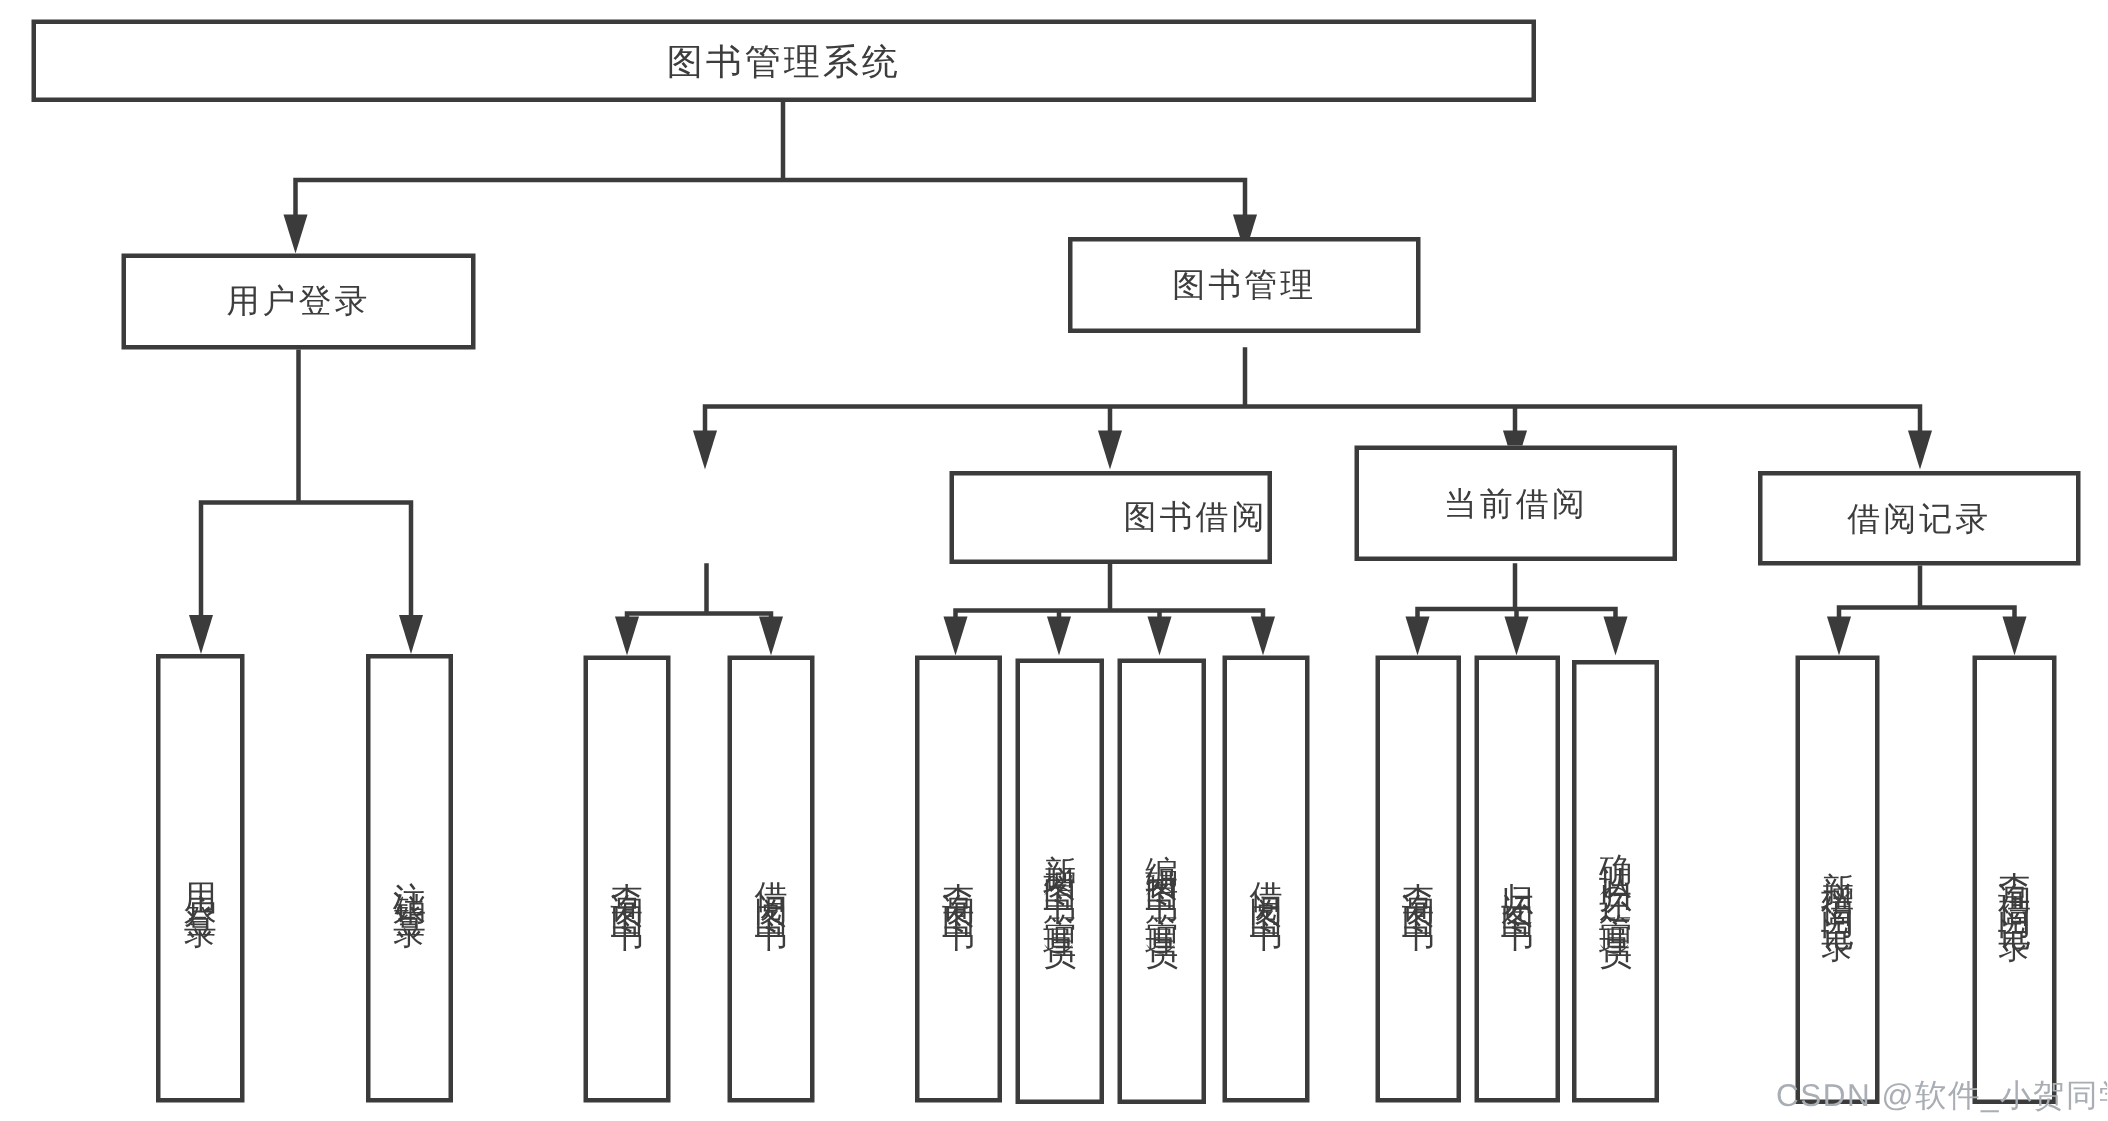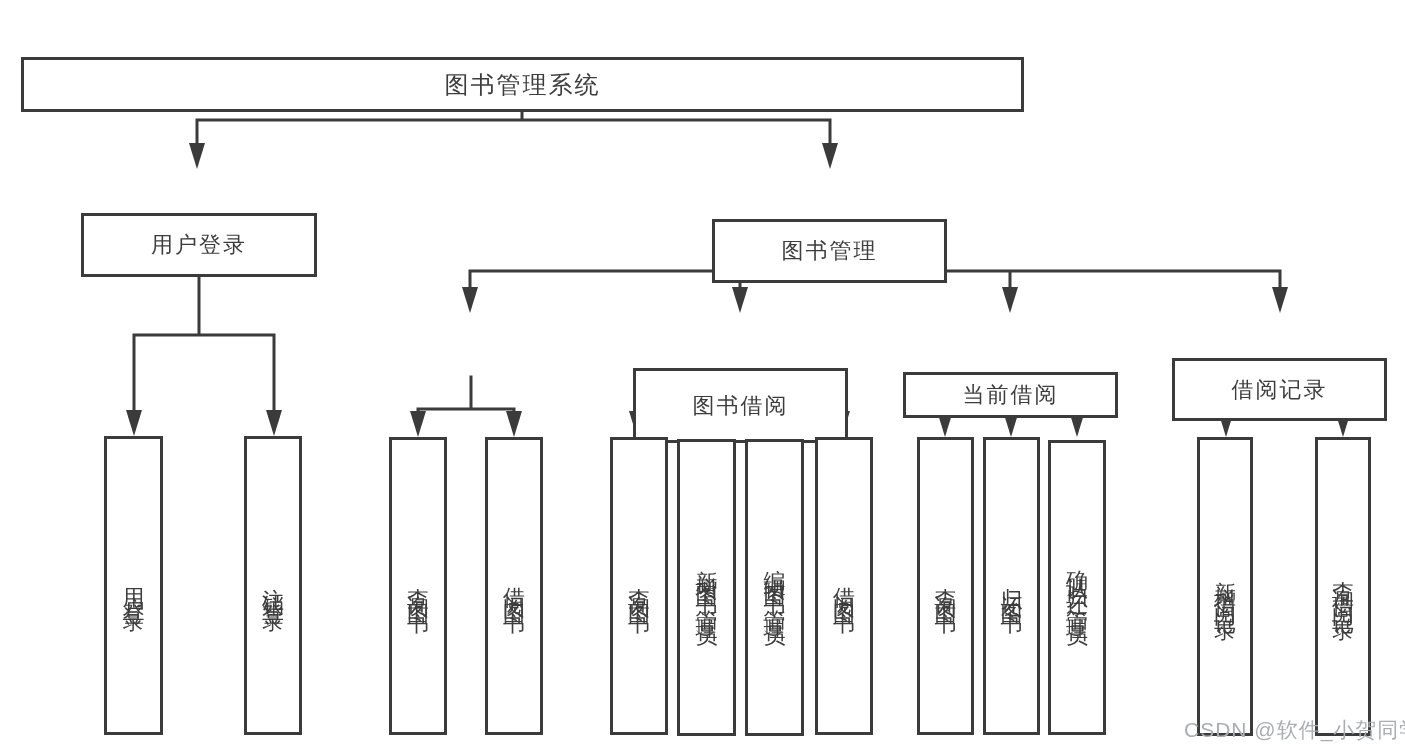--- a/index.html
+++ b/index.html
@@ -17,21 +17,20 @@
   .node{
     position:absolute;
     box-sizing:border-box;
     border:3px solid #3b3b3b;
     background:#ffffff;
     display:flex;align-items:center;justify-content:center;
     z-index:2;
     font-size:22px;
     letter-spacing:2px;
     white-space:nowrap;
-    margin-top:44px;
   }
   .node.title{font-size:24px;}
   .leaf{
     position:absolute;
     box-sizing:border-box;
     border:3px solid #3b3b3b;
     background:#ffffff;
     display:flex;align-items:center;justify-content:center;
     z-index:2;
     font-size:22px;
@@ -100,28 +99,28 @@
     </g>
   </svg>
 
   <div class="node title" style="left:21px;top:13px;width:1003px;height:55px;">
     <span>图书管理系统</span>
   </div>
 
   <div class="node" style="left:81px;top:169px;width:236px;height:64px;">
     <span>用户登录</span>
   </div>
-  <div class="node" style="left:712px;top:175px;width:235px;height:64px;">
+  <div class="node" style="left:712px;top:158px;width:235px;height:64px;">
     <span>图书管理</span>
   </div>
 
-  <div class="node" style="left:633px;top:324px;width:215px;height:75px;">
+  <div class="node" style="left:633px;top:314px;width:215px;height:62px;justify-content:flex-end;">
     <span>图书借阅</span>
   </div>
-  <div class="node" style="left:903px;top:328px;width:215px;height:46px;">
+  <div class="node" style="left:903px;top:297px;width:215px;height:77px;">
     <span>当前借阅</span>
   </div>
   <div class="node" style="left:1172px;top:314px;width:215px;height:63px;">
     <span>借阅记录</span>
   </div>
 
   <div class="leaf" style="left:104px;top:436px;width:59px;height:299px;">
     <span class="vtext">用户登录</span>
   </div>
   <div class="leaf" style="left:244px;top:436px;width:58px;height:299px;">

